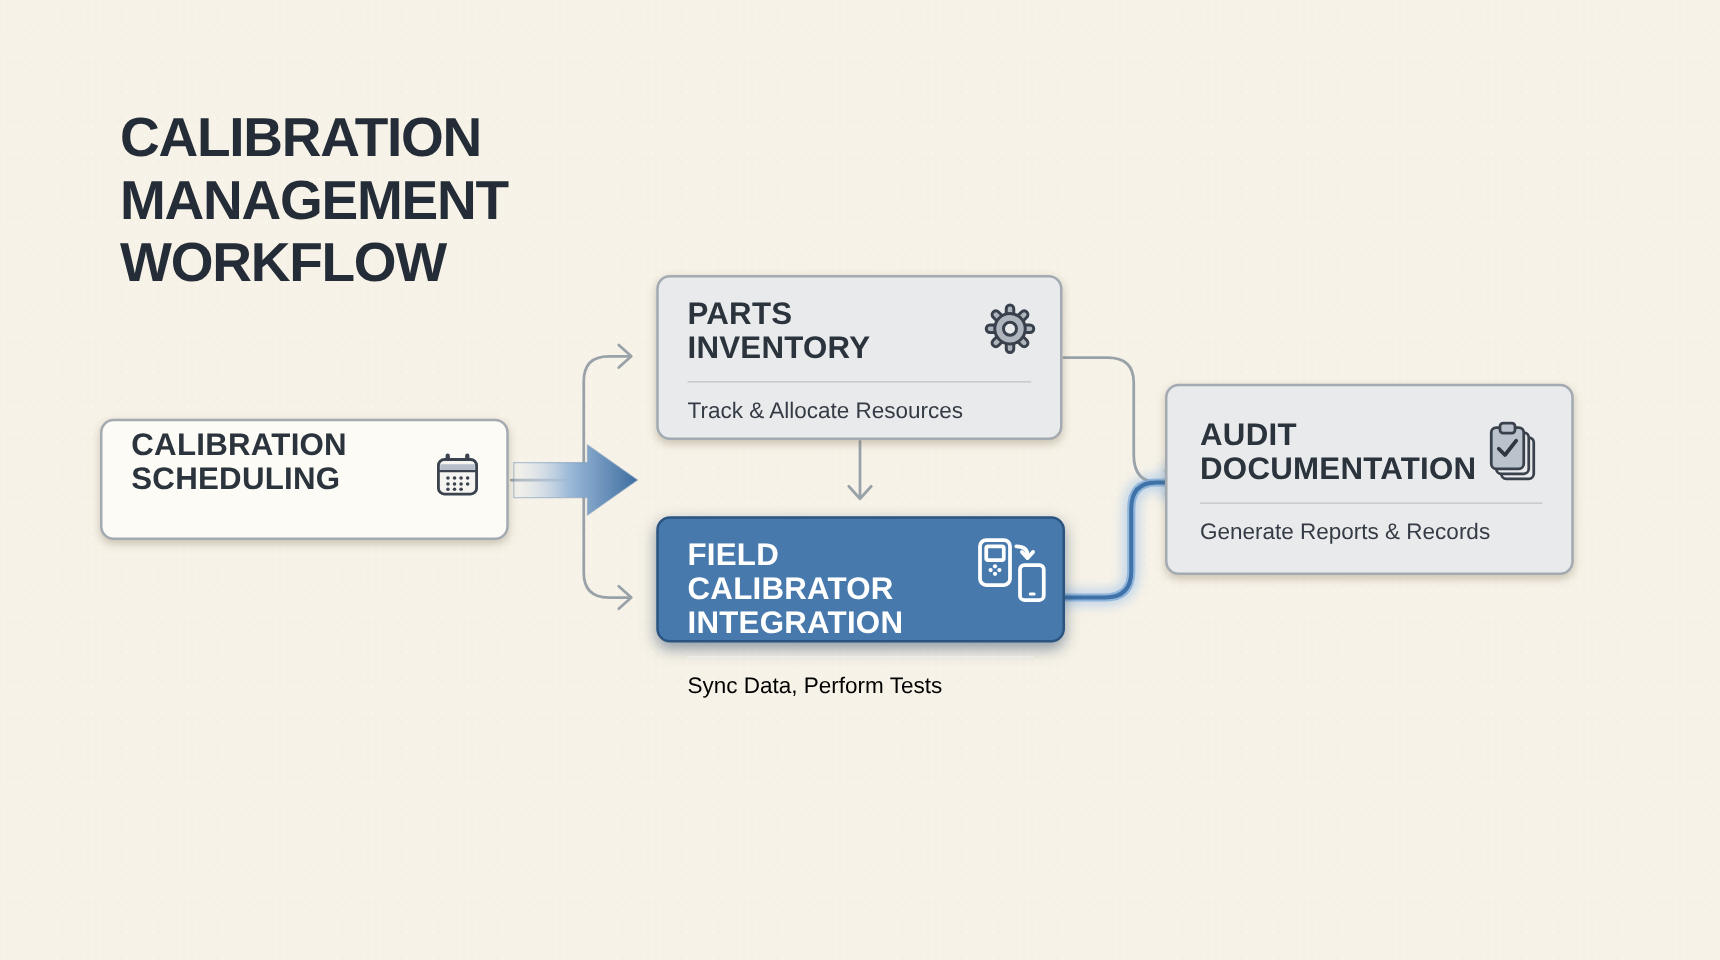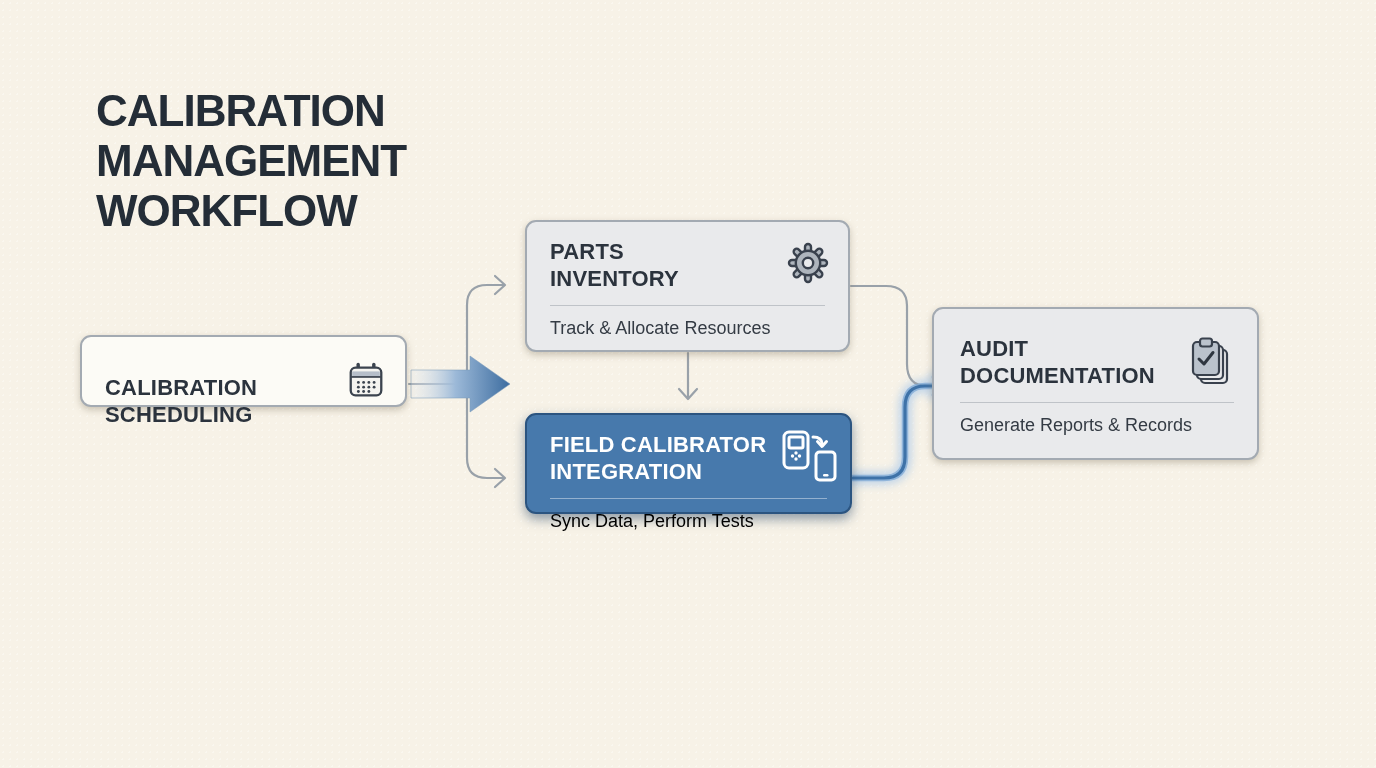--- a/index.html
+++ b/index.html
@@ -16,28 +16,28 @@
     letter-spacing:-1px;color:#242d37;margin:16px;
   }
   .connectors{position:absolute;left:0;top:0;pointer-events:none;}
   .node{
     position:absolute;box-sizing:border-box;border-radius:11px;
     border:2px solid #a3aab2;background:#e9eaec;
     box-shadow:0 3px 7px rgba(130,118,95,.38);
     padding:16px 23px;
   }
   .node-title{
-    font-weight:bold;font-size:22px;line-height:27px;
+    font-weight:bold;font-size:25px;line-height:27px;
     letter-spacing:.2px;color:#2b333d;
   }
   .node-subtitle{font-size:18px;color:#343b44;margin-top:12px;}
   .divider{height:1px;background:#bfc3c8;margin:13px 0 12px;}
   .node-icon{position:absolute;}
 
-  .node-scheduling{left:80px;top:335px;width:327px;height:72px;background:#fcfbf6;padding-top:37px;}
+  .node-scheduling{left:80px;top:335px;width:327px;height:97px;background:#fcfbf6;padding-top:6px;}
   .node-scheduling .node-title{max-width:225px;}
   .node-scheduling .node-icon{top:22px;right:18px;}
 
   .node-parts{left:525px;top:220px;width:325px;height:132px;}
   .node-parts .node-title{max-width:190px;}
   .node-parts .node-icon{top:19px;right:18px;}
 
   .node-field{
     left:525px;top:413px;width:327px;height:101px;
     background:#4779ac;border-color:#2b5480;

